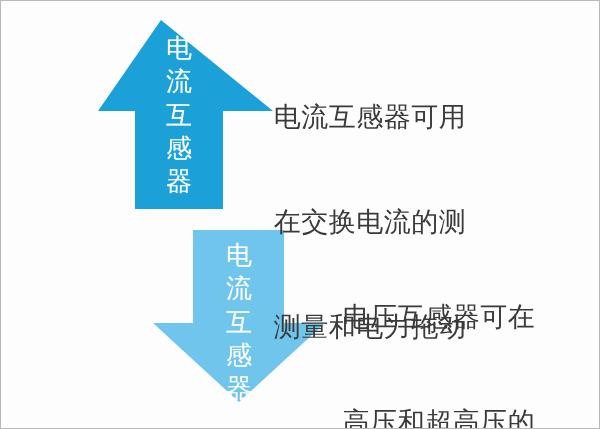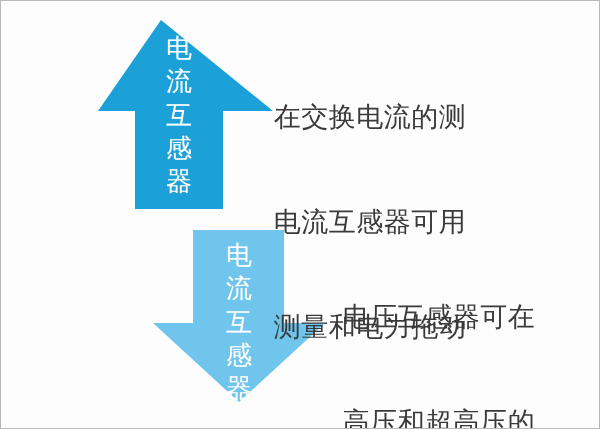--- a/index.html
+++ b/index.html
@@ -112,22 +112,22 @@
 
   <div class="arrow-label" id="down-arrow-label">
     <span>电</span>
     <span>流</span>
     <span>互</span>
     <span>感</span>
     <span>器</span>
   </div>
 
   <div class="text-block" id="top-text" style="color: rgb(58, 58, 58);">
+    <span class="line">电流互感器可用</span>
     <span class="line">在交换电流的测</span>
-    <span class="line">电流互感器可用</span>
     <span class="line">测量和电力拖动</span>
     
   </div>
 
   <div class="text-block" id="bottom-text" style="color: rgb(58, 58, 58);">
     <span class="line">电压互感器可在</span>
     <span class="line">高压和超高压的</span>
     
     
     

